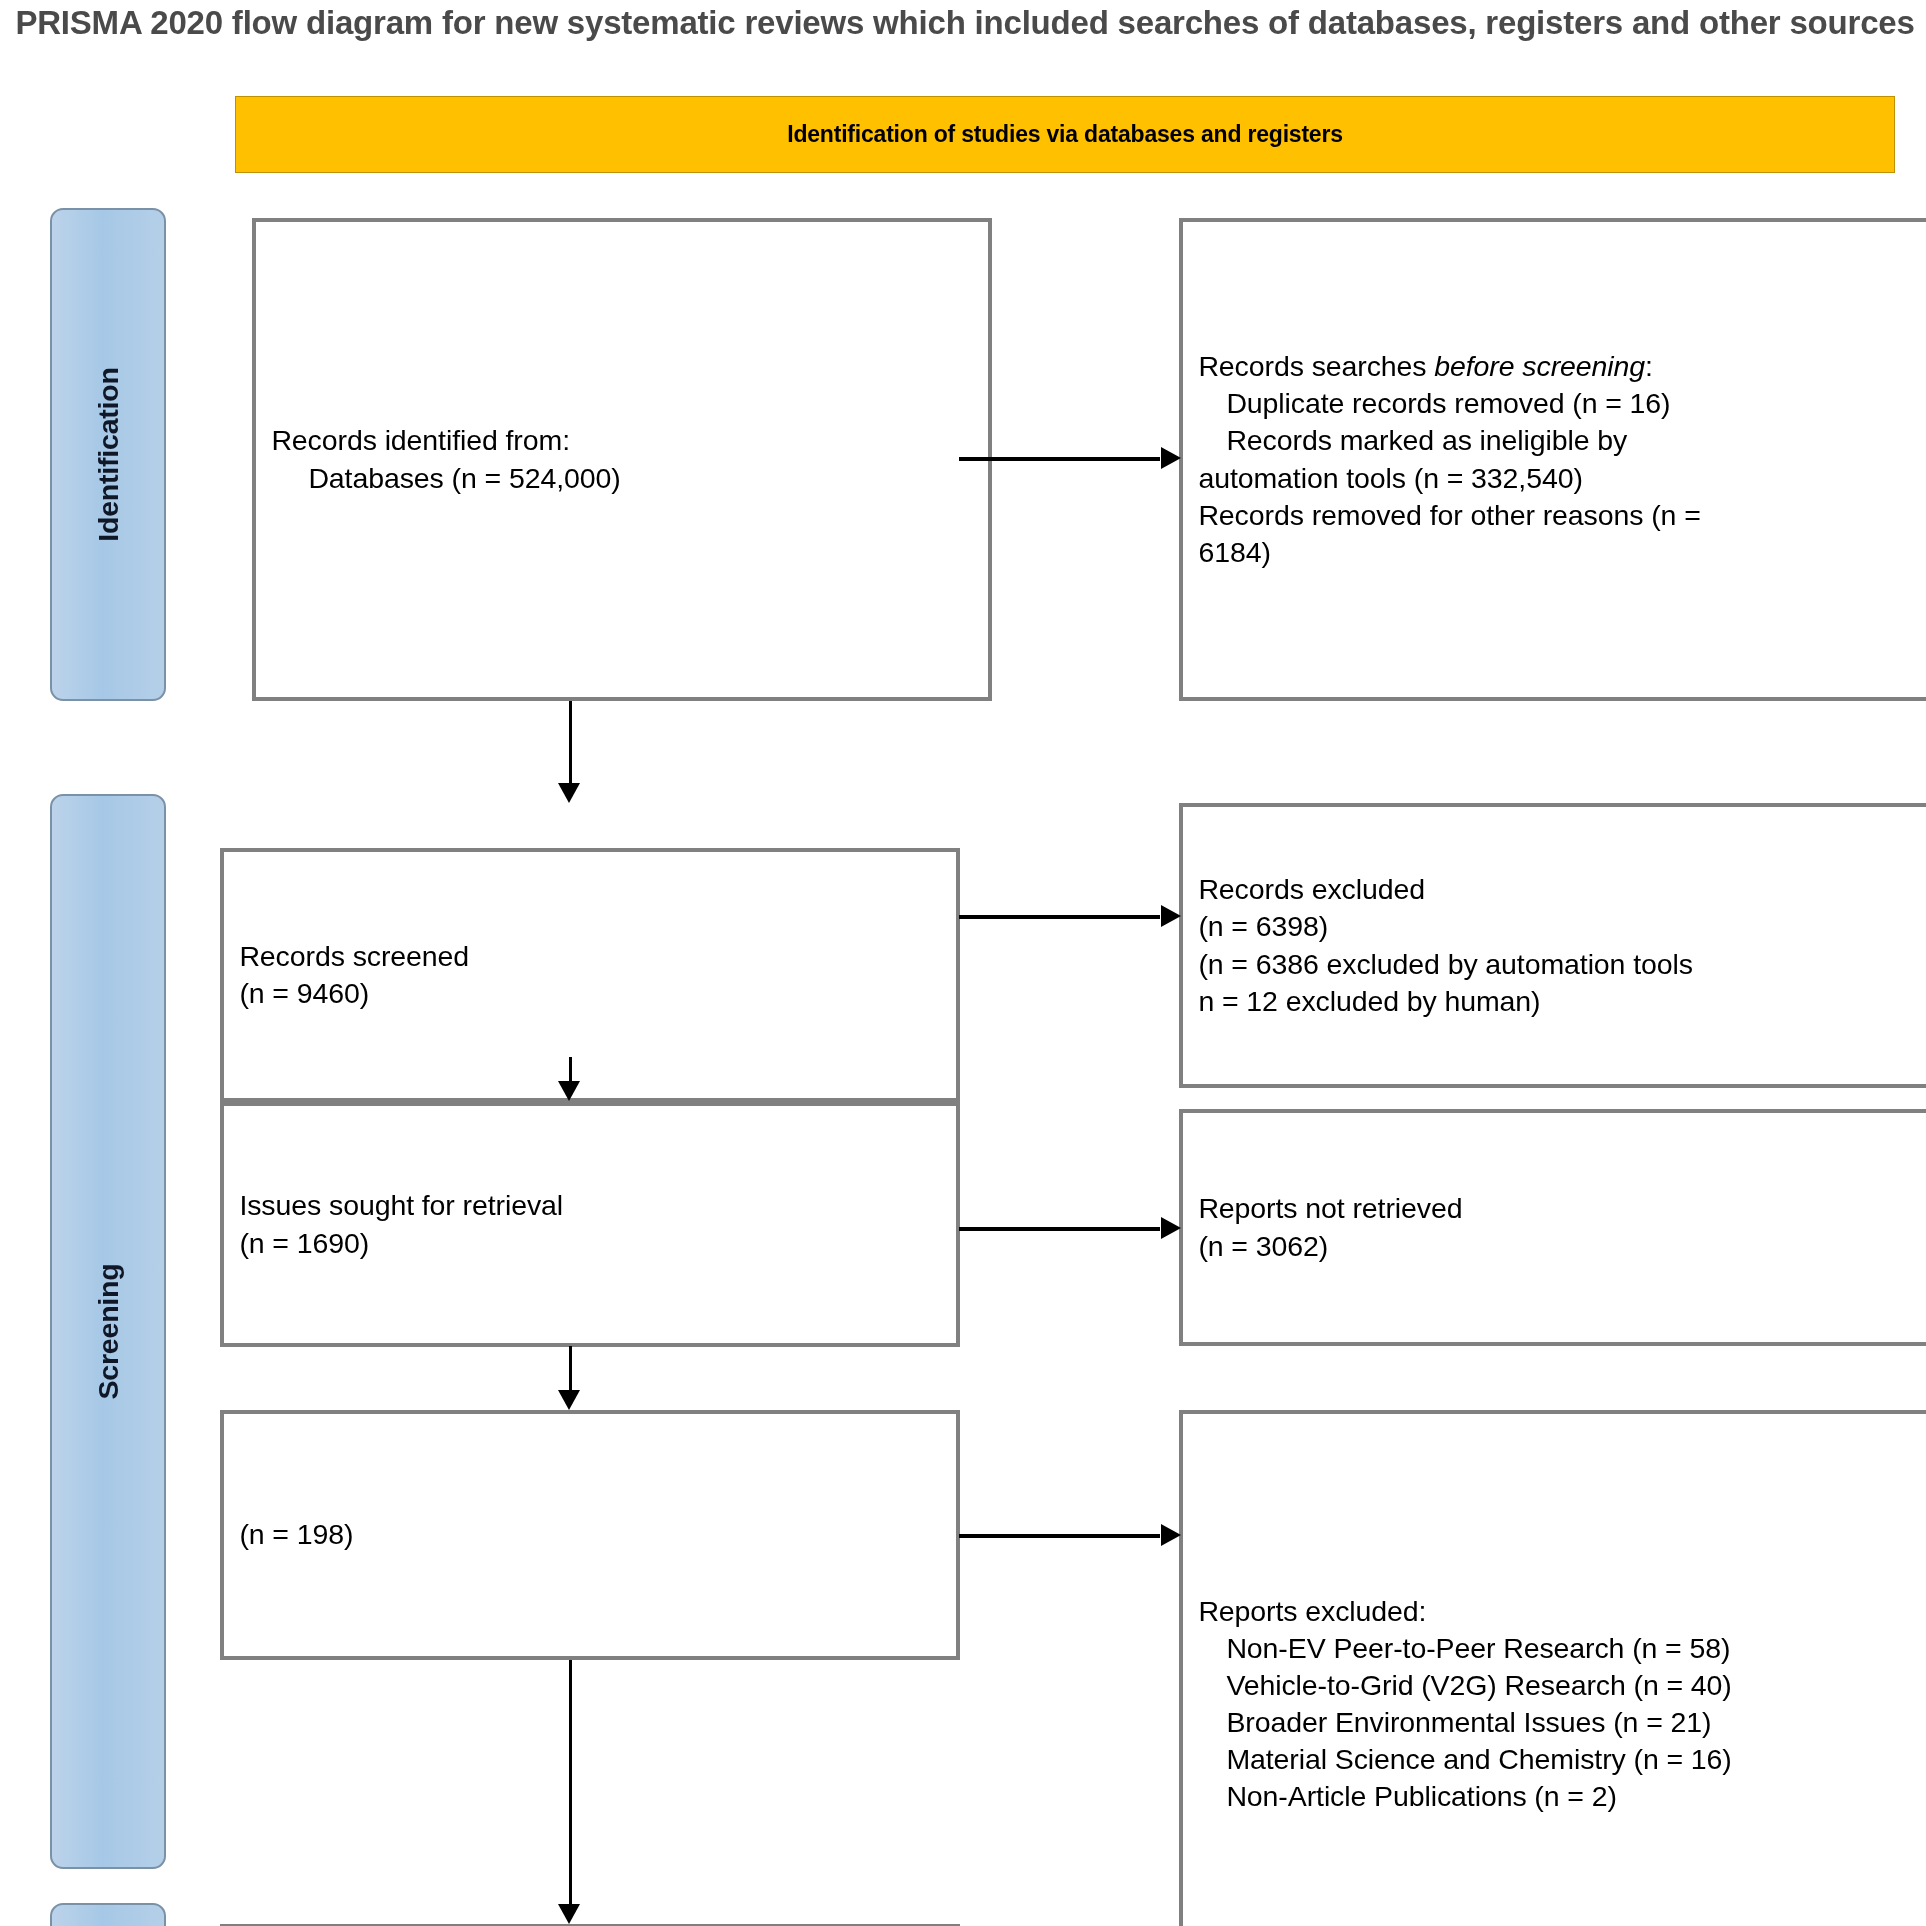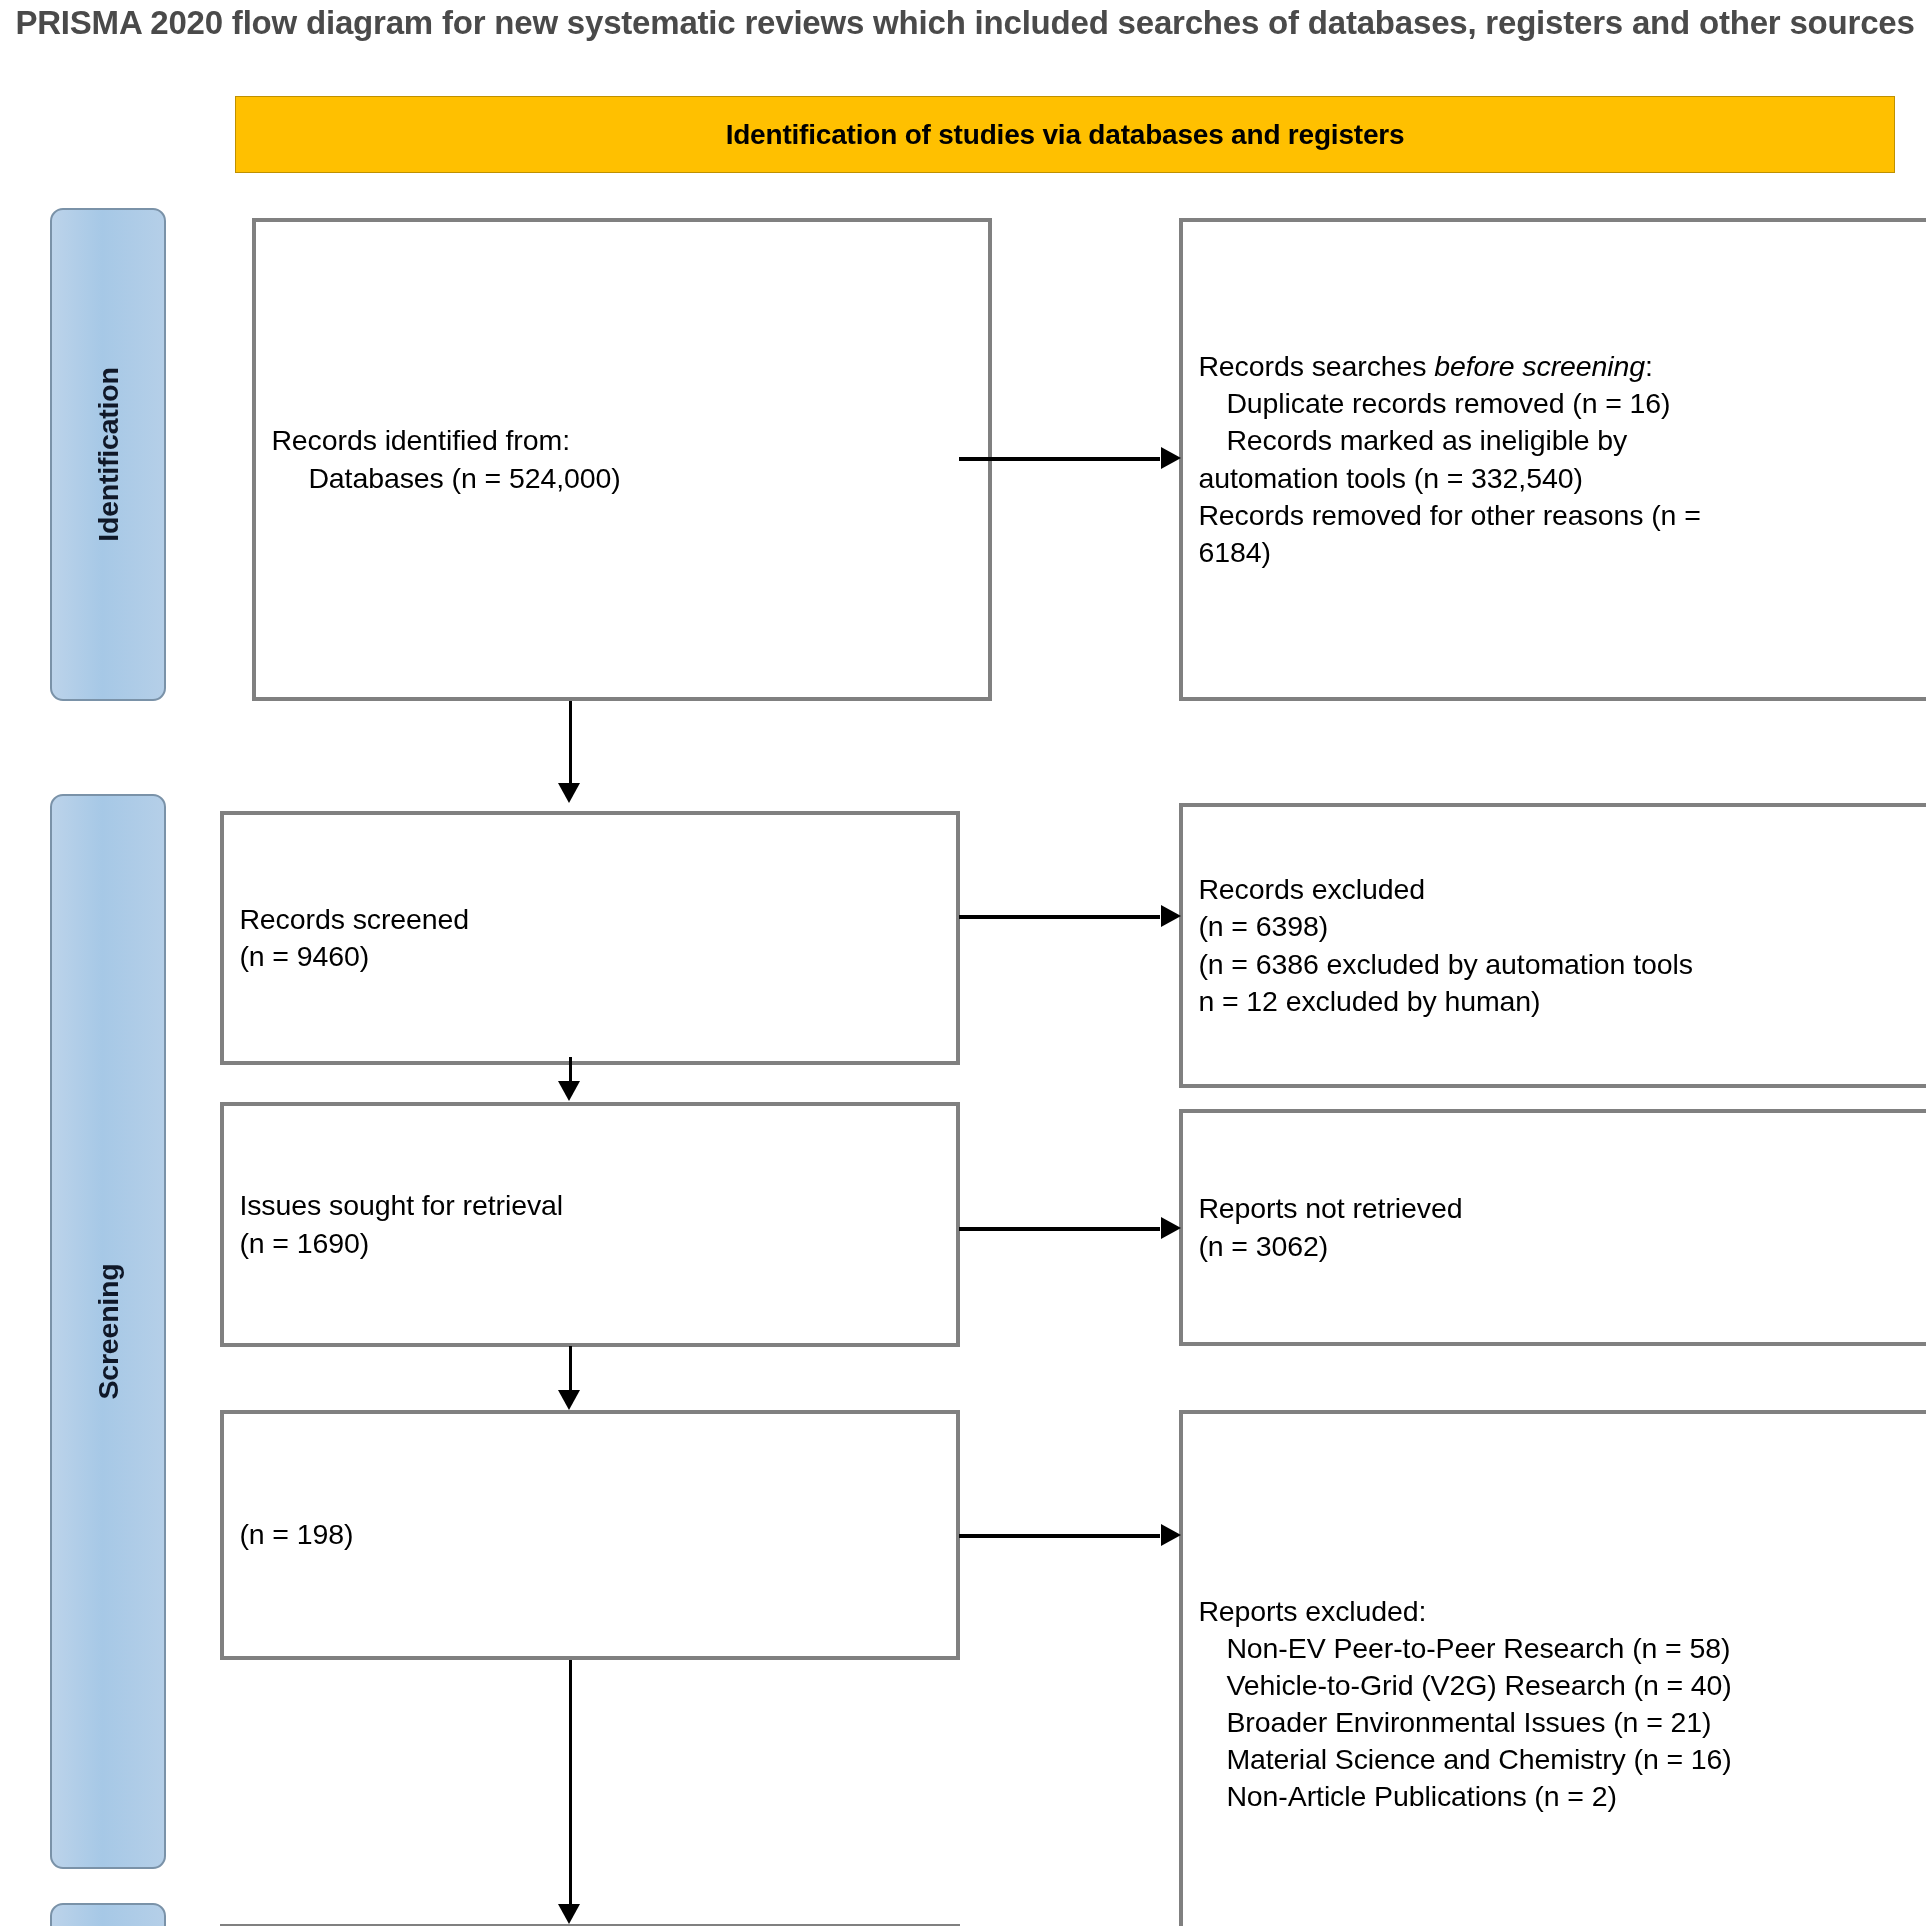--- a/index.html
+++ b/index.html
@@ -41,21 +41,21 @@
     width: 1660px;
     height: 77px;
     background: #ffc000;
     border: 1.9px solid #bf9000;
     box-sizing: border-box;
     display: flex;
     align-items: center;
     justify-content: center;
   }
   .phase-banner span {
-    font-size: 28px;
+    font-size: 23px;
     font-weight: bold;
     color: #000000;
     letter-spacing: -0.2px;
   }
 
   
   .stage-label {
     position: absolute;
     background: linear-gradient(to right, #bcd3ea 0%, #a6c8e6 45%, #b5cfe8 100%);
     border: 2.7px solid #7a92a8;
@@ -94,21 +94,21 @@
     line-height: 1.30;
     color: #000000;
     letter-spacing: -0.1px;
   }
   .flow-box p.indent { padding-left: 37px; }
   .flow-box p.indent2 { padding-left: 28px; }
   .flow-box em { font-style: italic; margin-top: 18px; }
 
   
   #box-identified   { left: 220px;  top: 218px;  width: 740px; height: 483px; margin-left: 32px; }
-  #box-screened     { left: 220px;  top: 811px; width: 740px; height: 254px;  }
+  #box-screened     { left: 220px;  top: 848px; width: 740px; height: 254px;  }
   #box-sought       { left: 220px;  top: 1102px; width: 740px; height: 245px;  }
   #box-assessed     { left: 220px;  top: 1410px; width: 740px; height: 250px;  }
   #box-included     { left: 220px;  top: 1924px; width: 740px; height: 256px;  }
 
   
   #box-removed      { left: 1179px; top: 218px;  width: 959px; height: 483px; }
   #box-excluded     { left: 1179px; top: 803px; width: 959px; height: 285px;  }
   #box-notretrieved { left: 1179px; top: 1109px; width: 959px; height: 237px;  }
   #box-repexcluded  { left: 1179px; top: 1410px; width: 959px; height: 601px; }
   #box-repexcluded { justify-content: flex-start; padding-top: 179px; }

